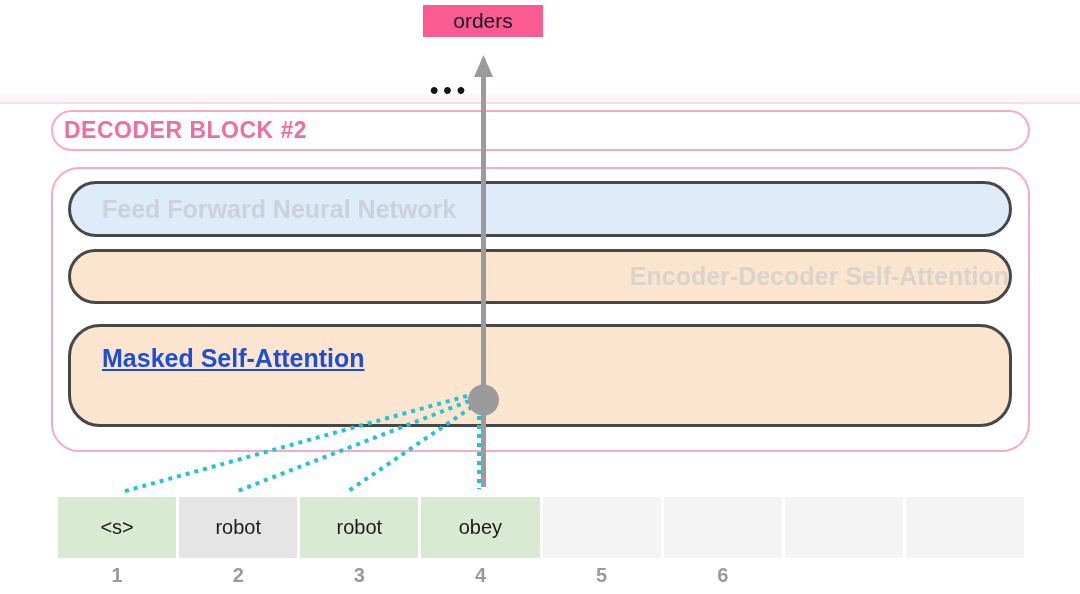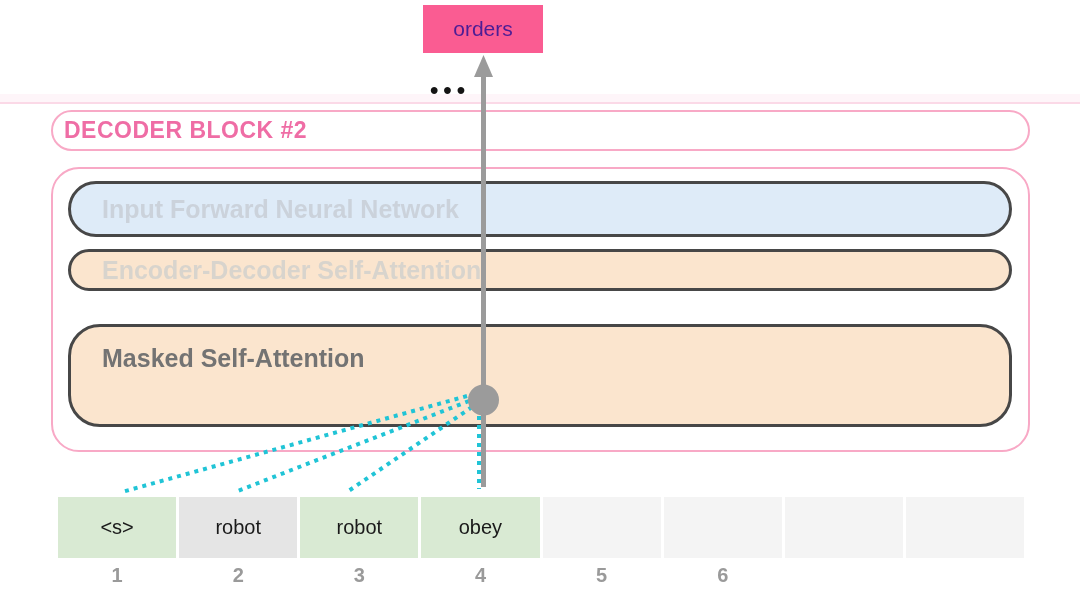--- a/index.html
+++ b/index.html
@@ -7,23 +7,23 @@
     position:relative; width:1080px; height:594px; background:#ffffff;
     font-family:"Liberation Sans", sans-serif; overflow:hidden;
   }
   
   .faded-edge {
     position:absolute; left:0; right:0; top:94px; height:8px;
     background:rgba(249,207,224,0.20);
     border-bottom:2px solid rgba(249,207,224,0.75);
   }
   .orders-box {
-    position:absolute; left:423px; top:5px; width:120px; height:48px;
+    position:absolute; left:423px; top:5px; width:120px; height:32px;
     display:flex; align-items:center; justify-content:center;
-    font-size:21px; color:#4c1d95;
+    font-size:21px; color:#0f172a;
   }
   .ellipsis {
     position:absolute; left:420px; top:80px; width:60px; height:22px;
     text-align:center; line-height:20px; font-size:24px; font-weight:700;
     letter-spacing:5px; color:#141414;
   }
   .decoder-pill {
     position:absolute; left:51px; top:110px; width:979px; height:41px;
     border:2.5px solid; border-radius:22px; background:#fff;
     box-sizing:border-box; display:flex; align-items:center;
@@ -34,21 +34,21 @@
   .block-body {
     position:absolute; left:51px; top:167px; width:979px; height:285px;
     border:2.5px solid; border-radius:28px; background:#fff; box-sizing:border-box;
   }
   .layer {
     position:absolute; left:68px; width:944px; box-sizing:border-box;
     border:3px solid; display:flex; align-items:center;
     font-size:25px; font-weight:700; padding-left:31px;
   }
   .layer-ffnn   { top:181px; height:56px; border-radius:28px; }
-  .layer-encdec { top:249px; height:42px; border-radius:28px; }
+  .layer-encdec { top:249px; height:55px; border-radius:28px;justify-content:flex-end; }
   .layer-masked { top:324px; height:103px; border-radius:32px; align-items:flex-start; padding-top:17px; }
   .input-label {
     position:absolute; left:58px; top:471px; font-size:15px; font-weight:700; color:#4E4E4E;margin-top:26px;
   }
   .token-row {
     position:absolute; left:58px; top:497px; width:966px; height:61px;
     display:grid; grid-template-columns:repeat(8,1fr); gap:3px;
   }
   .token-cell {
     display:flex; align-items:center; justify-content:center;
@@ -75,28 +75,28 @@
 
   <div class="ellipsis">•••</div>
 
   <div class="decoder-pill" style="border-color: rgb(248, 169, 198);">
     <span style="color: rgb(239, 109, 165);">DECODER BLOCK #2</span>
   </div>
 
   <div class="block-body" style="border-color: rgb(248, 169, 198);"></div>
 
   <div class="layer layer-ffnn" style="background-color: rgb(222, 235, 248); border-color: rgb(71, 71, 71); color: rgb(203, 210, 219);">
-    <span>Input Forward Neural Network</span>
+    <span>Feed Forward Neural Network</span>
   </div>
 
   <div class="layer layer-encdec" style="background-color: rgb(251, 229, 206); border-color: rgb(71, 71, 71); color: rgb(216, 212, 205);">
     <span>Encoder-Decoder Self-Attention</span>
   </div>
 
-  <div class="layer layer-masked" style="background-color: rgb(251, 229, 206); border-color: rgb(71, 71, 71); color: #737373;">
+  <div class="layer layer-masked" style="background-color: rgb(251, 229, 206); border-color: rgb(71, 71, 71); color: #1d4ed8; text-decoration: underline;">
     <span>Masked Self-Attention</span>
   </div>
 
   <div class="input-label">Input</div>
 
   <div class="token-row">
     <div class="token-cell" style="background-color: rgb(217, 234, 211);">&lt;s&gt;</div>
     <div class="token-cell" style="background-color: #e5e5e5;">robot</div>
     <div class="token-cell" style="background-color: rgb(217, 234, 211);">robot</div>
     <div class="token-cell" style="background-color: rgb(217, 234, 211);">obey</div>

